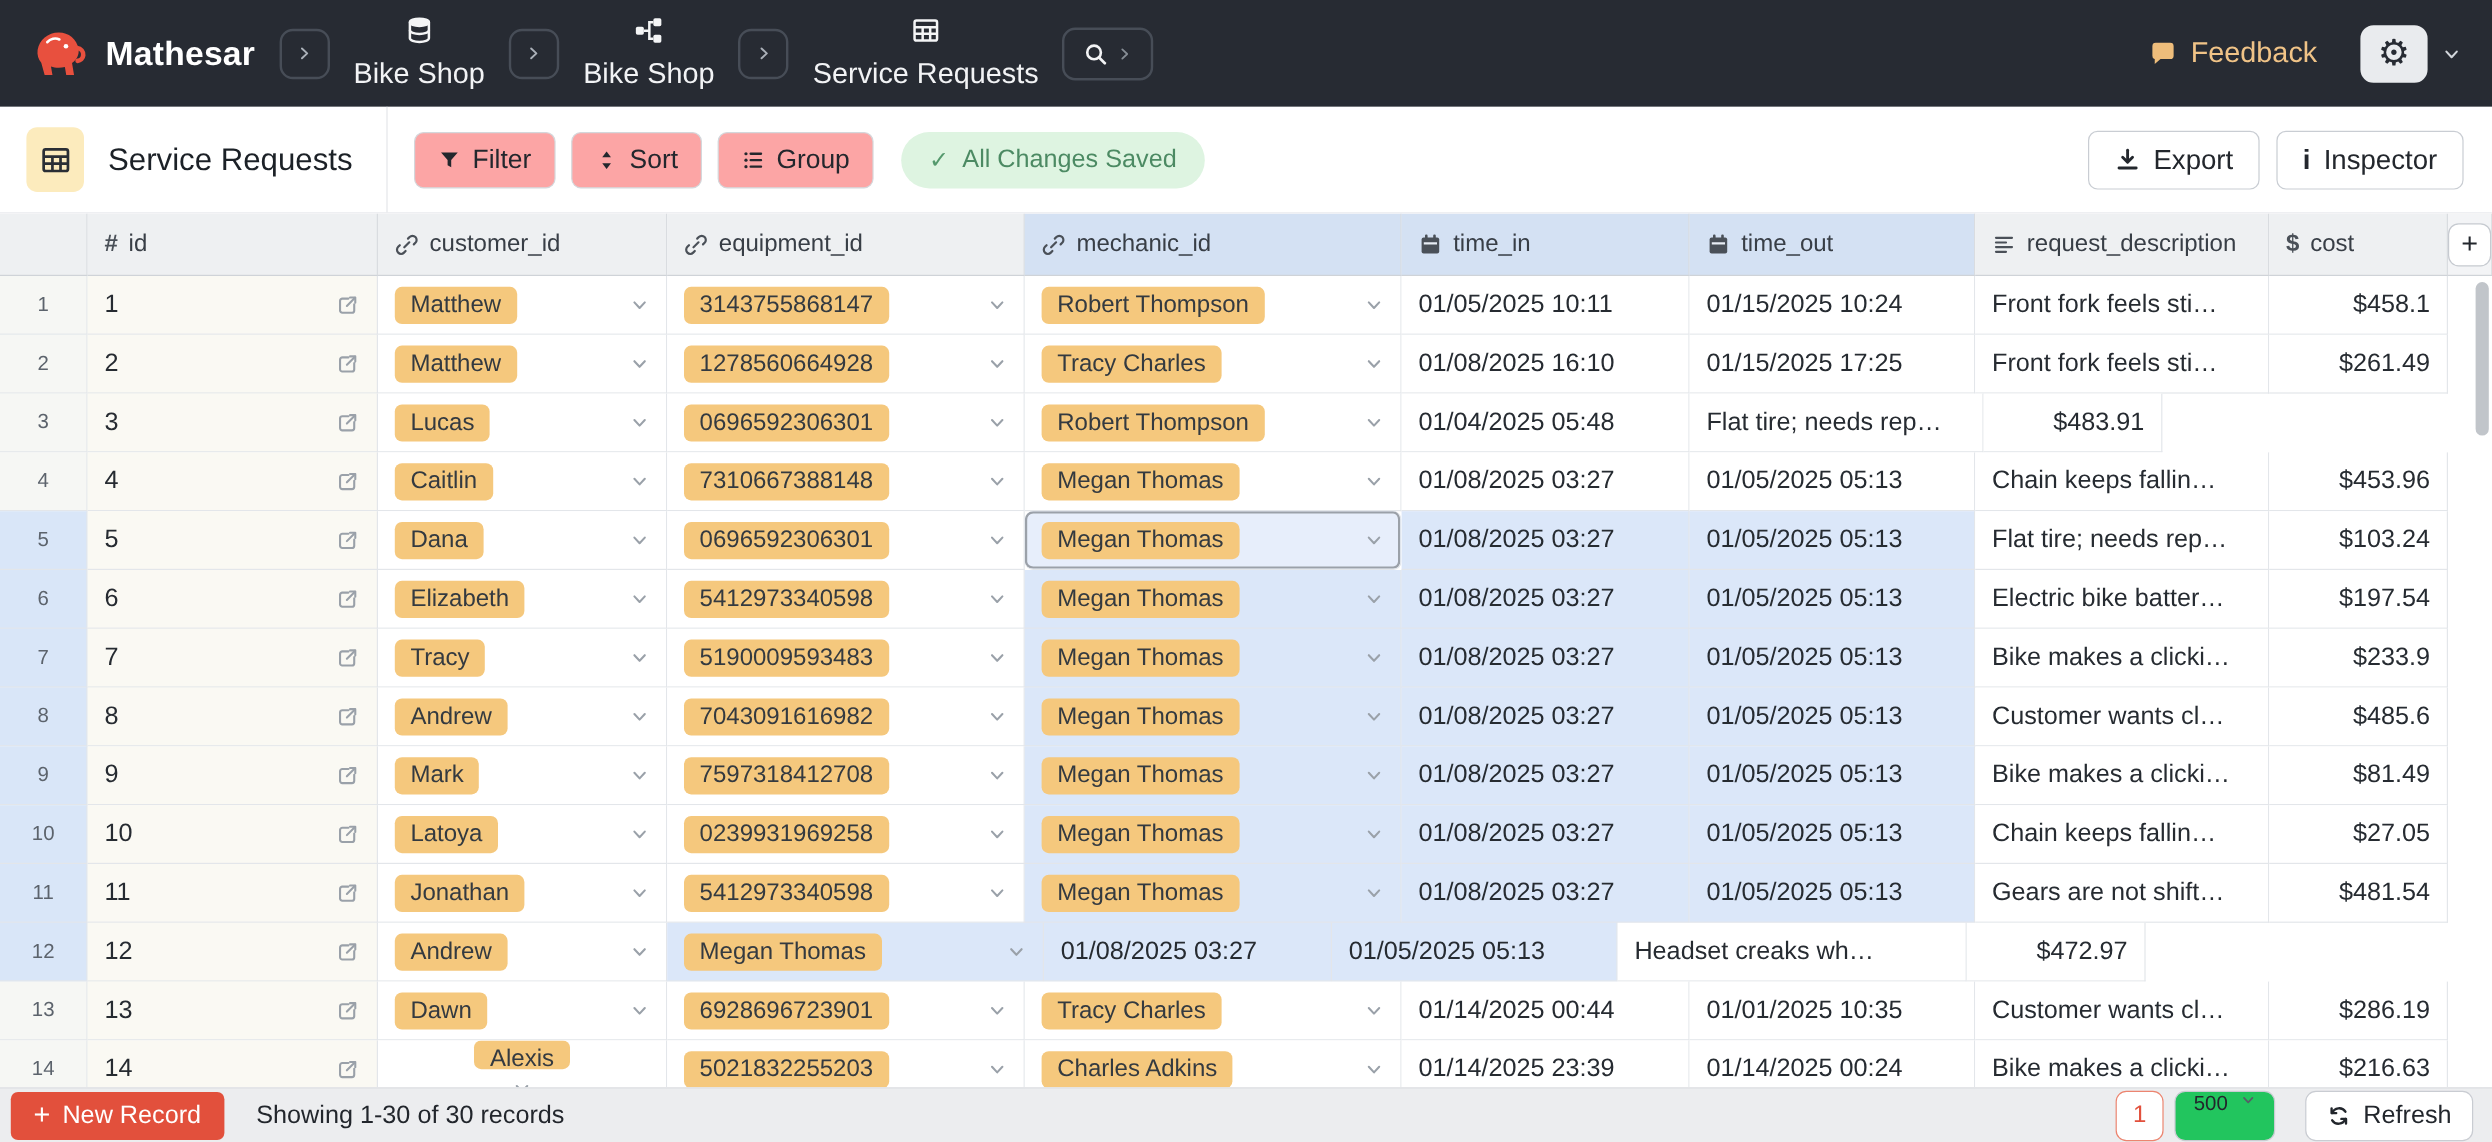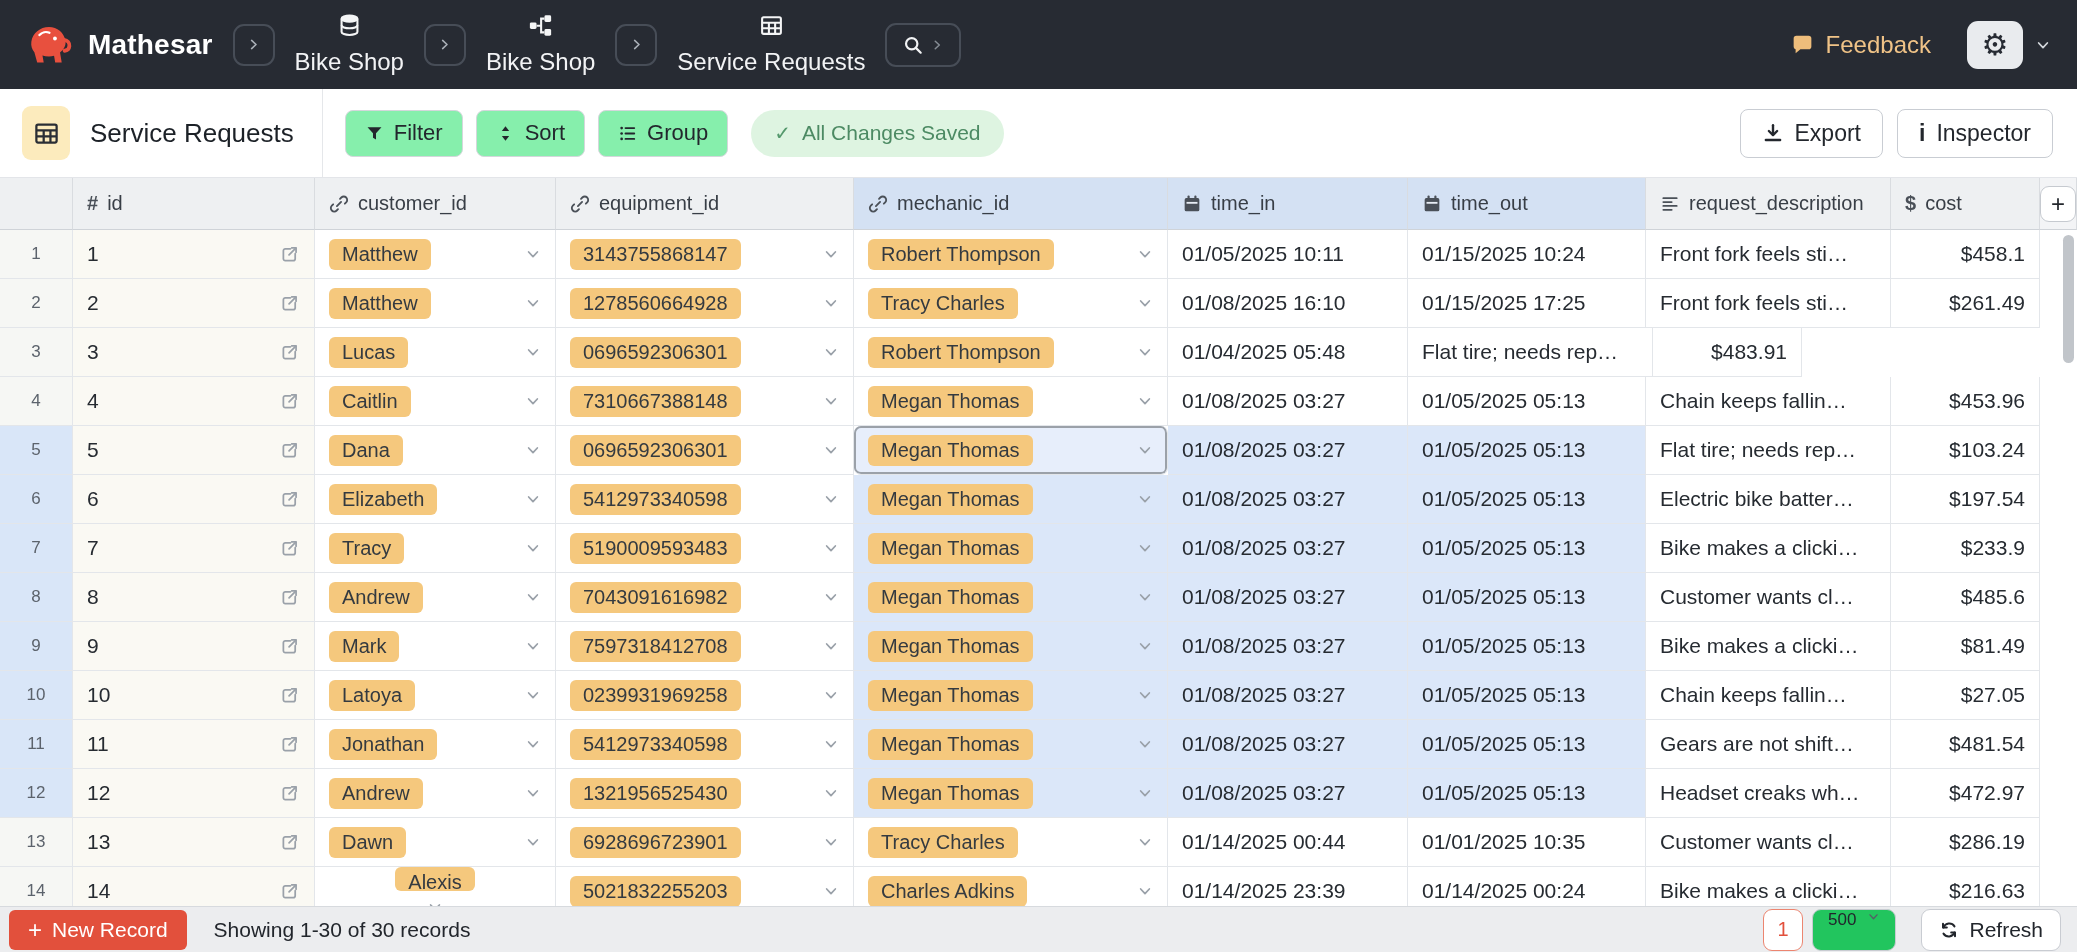--- a/index.html
+++ b/index.html
@@ -31,21 +31,21 @@
   .glyph { font-family:"DejaVu Sans", sans-serif; }
   .gear-glyph { font-size:30px; color:#272b33; line-height:1; }
   .gear-chevron { font-size:16px; color:#d2d6db; }
 
   
   .toolbar { height:89px; background:#fff; border-bottom:1px solid #e3e5e9; display:flex; align-items:center; padding:0 24px 0 22px; flex:none; }
   .title-group { display:flex; align-items:center; }
   .title-icon { width:48px; height:54px; border-radius:9px; background:#fcebbd; display:flex; align-items:center; justify-content:center; font-size:27px; color:#2a2e35; }
   .page-title { font-size:26px; font-weight:500; color:#1c2127; margin:0 28px 0 20px; white-space:nowrap; }
   .vdiv { width:1px; align-self:stretch; background:#e5e7ea; margin-right:22px; }
-  .tb-btn { height:47px; padding:0 19px; border-radius:8px; background:#86efac; border:1px solid #d4d7db; display:flex; align-items:center; gap:10px; font-size:22px; color:#23272d; cursor:pointer; margin-right:13px; font-family:inherit; }
+  .tb-btn { height:47px; padding:0 19px; border-radius:8px; background:#fca5a5; border:1px solid #d4d7db; display:flex; align-items:center; gap:10px; font-size:22px; color:#23272d; cursor:pointer; margin-right:13px; font-family:inherit; }
   .tb-btn .ic { font-size:19px; color:#23272d; }
   .saved-pill { height:47px; border-radius:24px; background:#def4e1; display:flex; align-items:center; gap:11px; padding:0 23px; font-size:21px; color:#4c8a63; margin-left:10px; }
   .saved-pill .check { font-size:20px; color:#55996d; }
   .right-btn { height:49px; padding:0 21px; border-radius:8px; background:#fff; border:1px solid #c9cdd3; display:flex; align-items:center; gap:11px; font-size:23px; color:#23272d; cursor:pointer; font-family:inherit; }
   .right-btn + .right-btn { margin-left:14px; }
   .right-btn .ic { font-size:22px; color:#23272d; }
   .info-glyph { font-weight:800; font-size:23px; }
 
   
   .grid { height:728px; position:relative; background:#fff; overflow:hidden; flex:none; }
@@ -924,43 +924,35 @@
             </span>
           </div>
           <div class="cell linkcell" style="width: 241px;">
             <span class="pill">Andrew</span>
             <span class="ic dd-ic">
               <svg viewBox="0 0 24 24">
                 <path fill="none" stroke="currentColor" stroke-width="2.6" stroke-linecap="round" stroke-linejoin="round" d="M5.5 9l6.5 7 6.5-7"></path>
               </svg>
             </span>
           </div>
-          <div class="cell linkcell" style="width: 298px;">
-            <span class="pill">1321956525430</span>
-            <span class="ic dd-ic">
-              <svg viewBox="0 0 24 24">
-                <path fill="none" stroke="currentColor" stroke-width="2.6" stroke-linecap="round" stroke-linejoin="round" d="M5.5 9l6.5 7 6.5-7"></path>
-              </svg>
-            </span>
-          </div>
           <div class="cell linkcell sel" style="width: 314px;">
             <span class="pill">Megan Thomas</span>
             <span class="ic dd-ic">
               <svg viewBox="0 0 24 24">
                 <path fill="none" stroke="currentColor" stroke-width="2.6" stroke-linecap="round" stroke-linejoin="round" d="M5.5 9l6.5 7 6.5-7"></path>
               </svg>
             </span>
           </div>
           <div class="cell sel" style="width: 240px;">
             <span>01/08/2025 03:27</span>
           </div>
           <div class="cell sel" style="width: 238px;">
             <span>01/05/2025 05:13</span>
           </div>
-          <div class="cell" style="width: 245px;">
+          <div class="cell" style="width: 291px;">
             <span>Headset creaks wh…</span>
           </div>
           <div class="cell money" style="width: 149px;">
             <span>$472.97</span>
           </div>
         </div>
         <div class="grid-row">
           <div class="cell num" style="width: 73px;">13</div>
           <div class="cell idcell" style="width: 242px;">
             <span>13</span>

